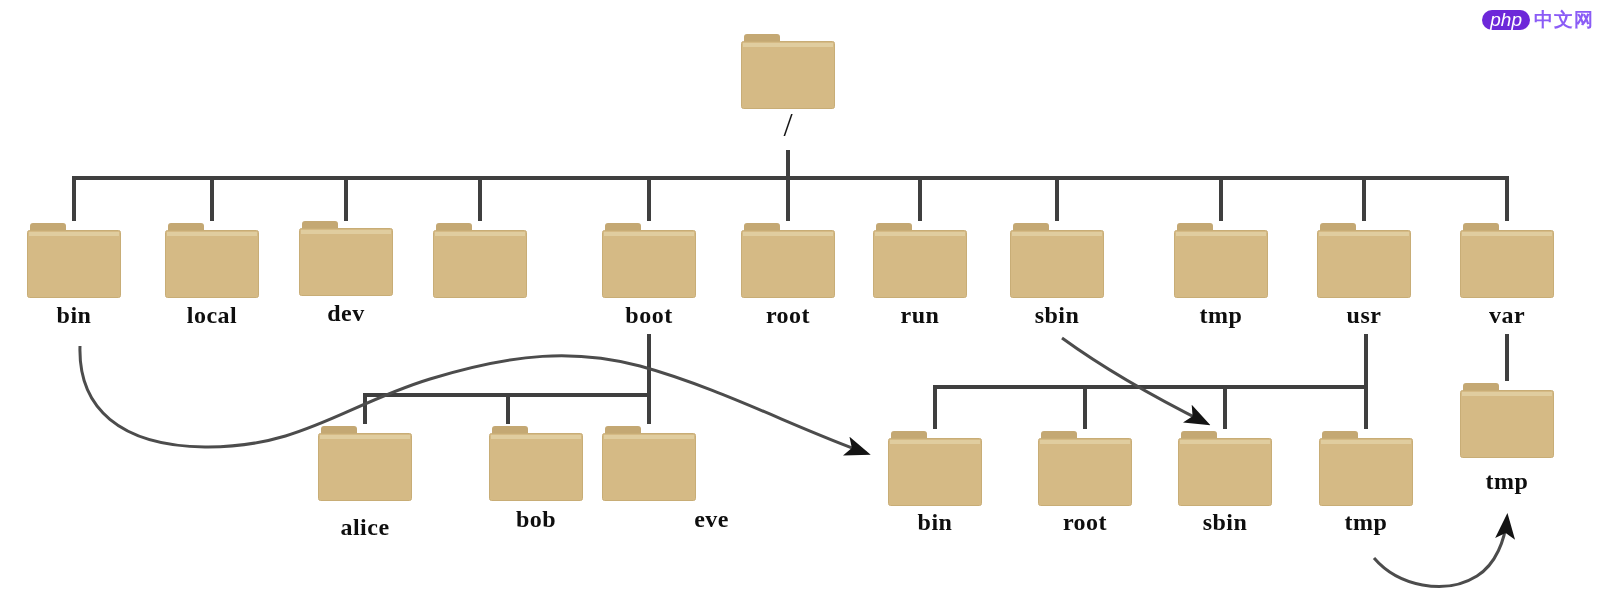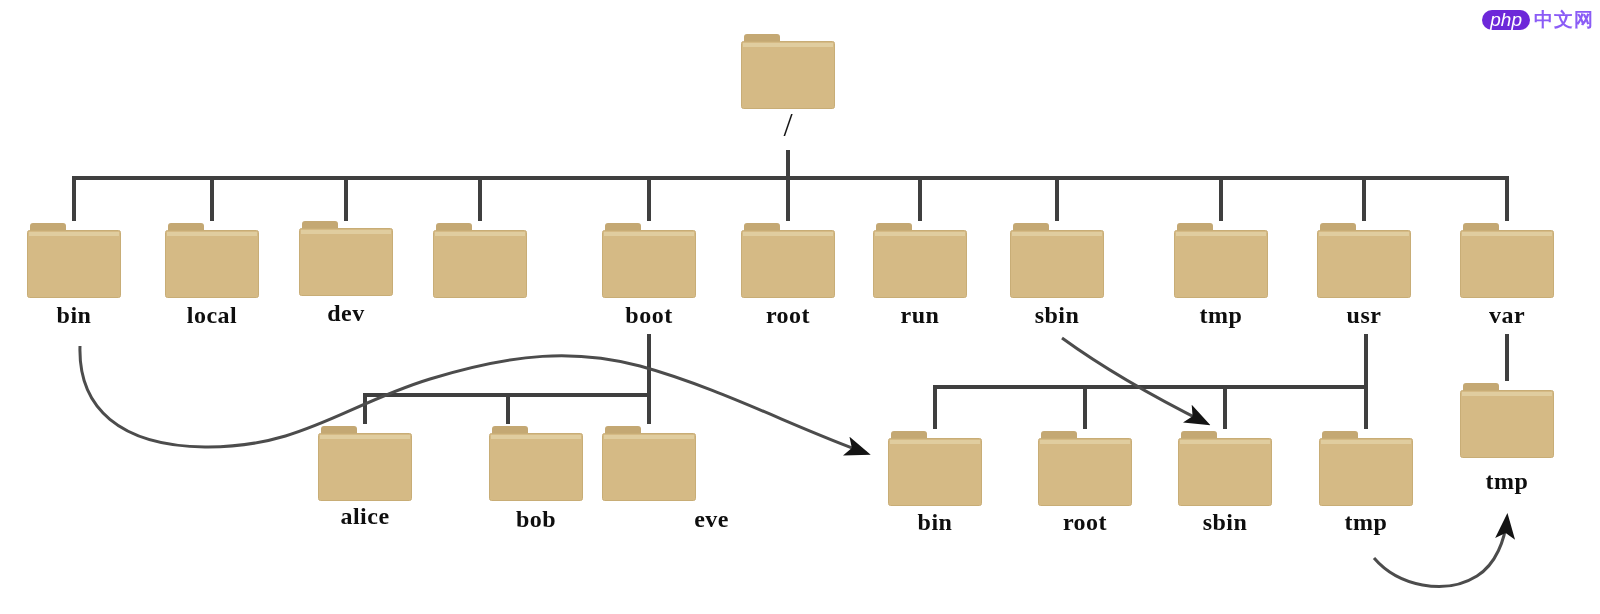--- a/index.html
+++ b/index.html
@@ -152,21 +152,21 @@
           <rect x="2" y="10" width="90" height="4" fill="#e9dcb4" opacity="0.55"></rect>
         </svg>
         <div class="label" style="top: 80px;">var</div>
       </div>
       <div class="node" style="left: 318px; top: 425px;">
         <svg class="folder" width="94" height="76" viewBox="0 0 94 76">
           <rect x="3" y="1" width="36" height="16" rx="3" fill="#c4a873"></rect>
           <rect x="0.5" y="8.5" width="93" height="67" rx="2" fill="#d5ba85" stroke="#c8ad76"></rect>
           <rect x="2" y="10" width="90" height="4" fill="#e9dcb4" opacity="0.55"></rect>
         </svg>
-        <div class="label" style="top: 78px;">alice</div>
+        <div class="label" style="top: 89px;">alice</div>
       </div>
       <div class="node" style="left: 461px; top: 425px; margin-left: 28px;">
         <svg class="folder" width="94" height="76" viewBox="0 0 94 76">
           <rect x="3" y="1" width="36" height="16" rx="3" fill="#c4a873"></rect>
           <rect x="0.5" y="8.5" width="93" height="67" rx="2" fill="#d5ba85" stroke="#c8ad76"></rect>
           <rect x="2" y="10" width="90" height="4" fill="#e9dcb4" opacity="0.55"></rect>
         </svg>
         <div class="label" style="top: 81px;">bob</div>
       </div>
       <div class="node" style="left: 602px; top: 425px;">

